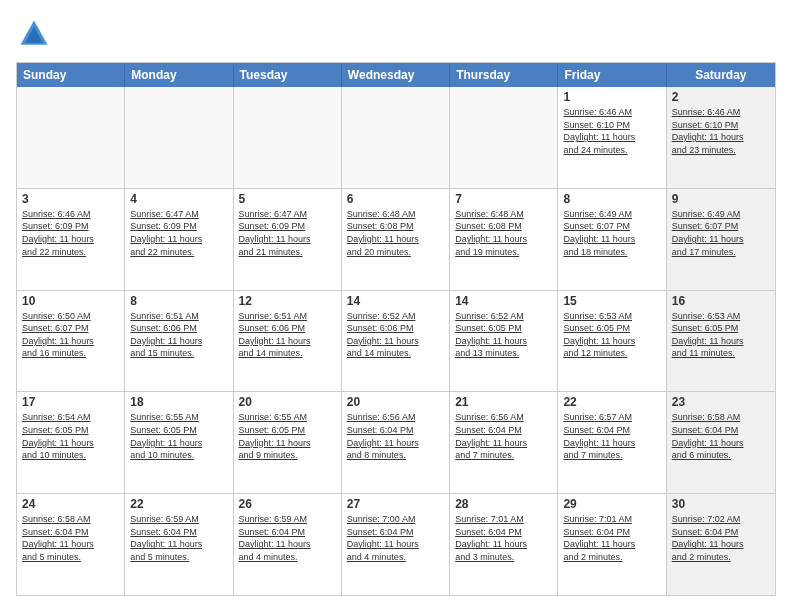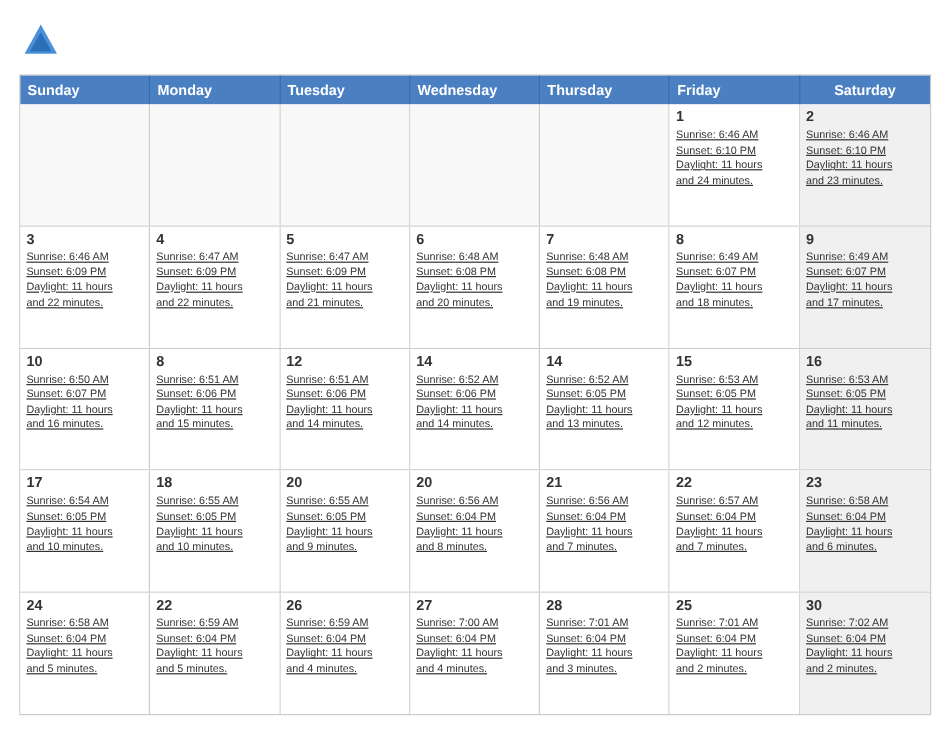--- a/index.html
+++ b/index.html
@@ -260,21 +260,21 @@
           </div>
           <div class="cal-cell">
             <span class="day-num">27</span>
             <div class="cell-info">Sunrise: 7:00 AM<br>Sunset: 6:04 PM<br>Daylight: 11 hours<br>and 4 minutes.</div>
           </div>
           <div class="cal-cell">
             <span class="day-num">28</span>
             <div class="cell-info">Sunrise: 7:01 AM<br>Sunset: 6:04 PM<br>Daylight: 11 hours<br>and 3 minutes.</div>
           </div>
           <div class="cal-cell">
-            <span class="day-num">25</span>
+            <span class="day-num">29</span>
             <div class="cell-info">Sunrise: 7:01 AM<br>Sunset: 6:04 PM<br>Daylight: 11 hours<br>and 2 minutes.</div>
           </div>
           <div class="cal-cell shaded">
             <span class="day-num">30</span>
             <div class="cell-info">Sunrise: 7:02 AM<br>Sunset: 6:04 PM<br>Daylight: 11 hours<br>and 2 minutes.</div>
           </div>
         </div>
       </div>
   </div>
 </div>

